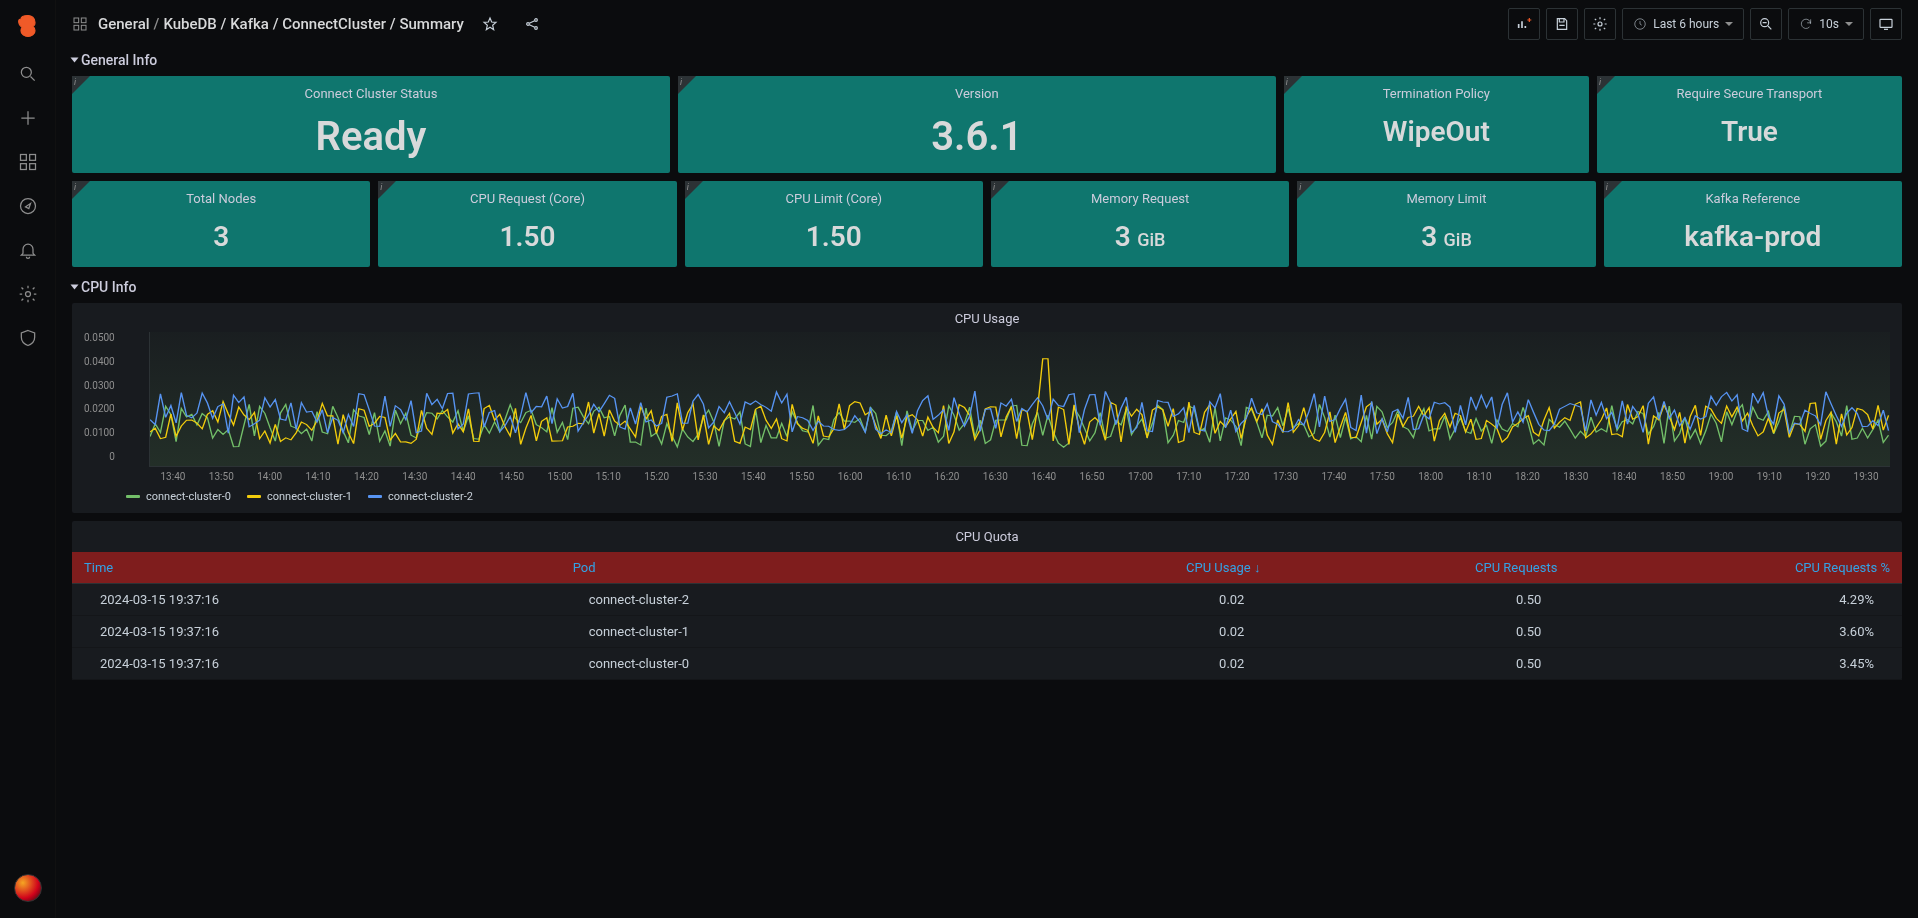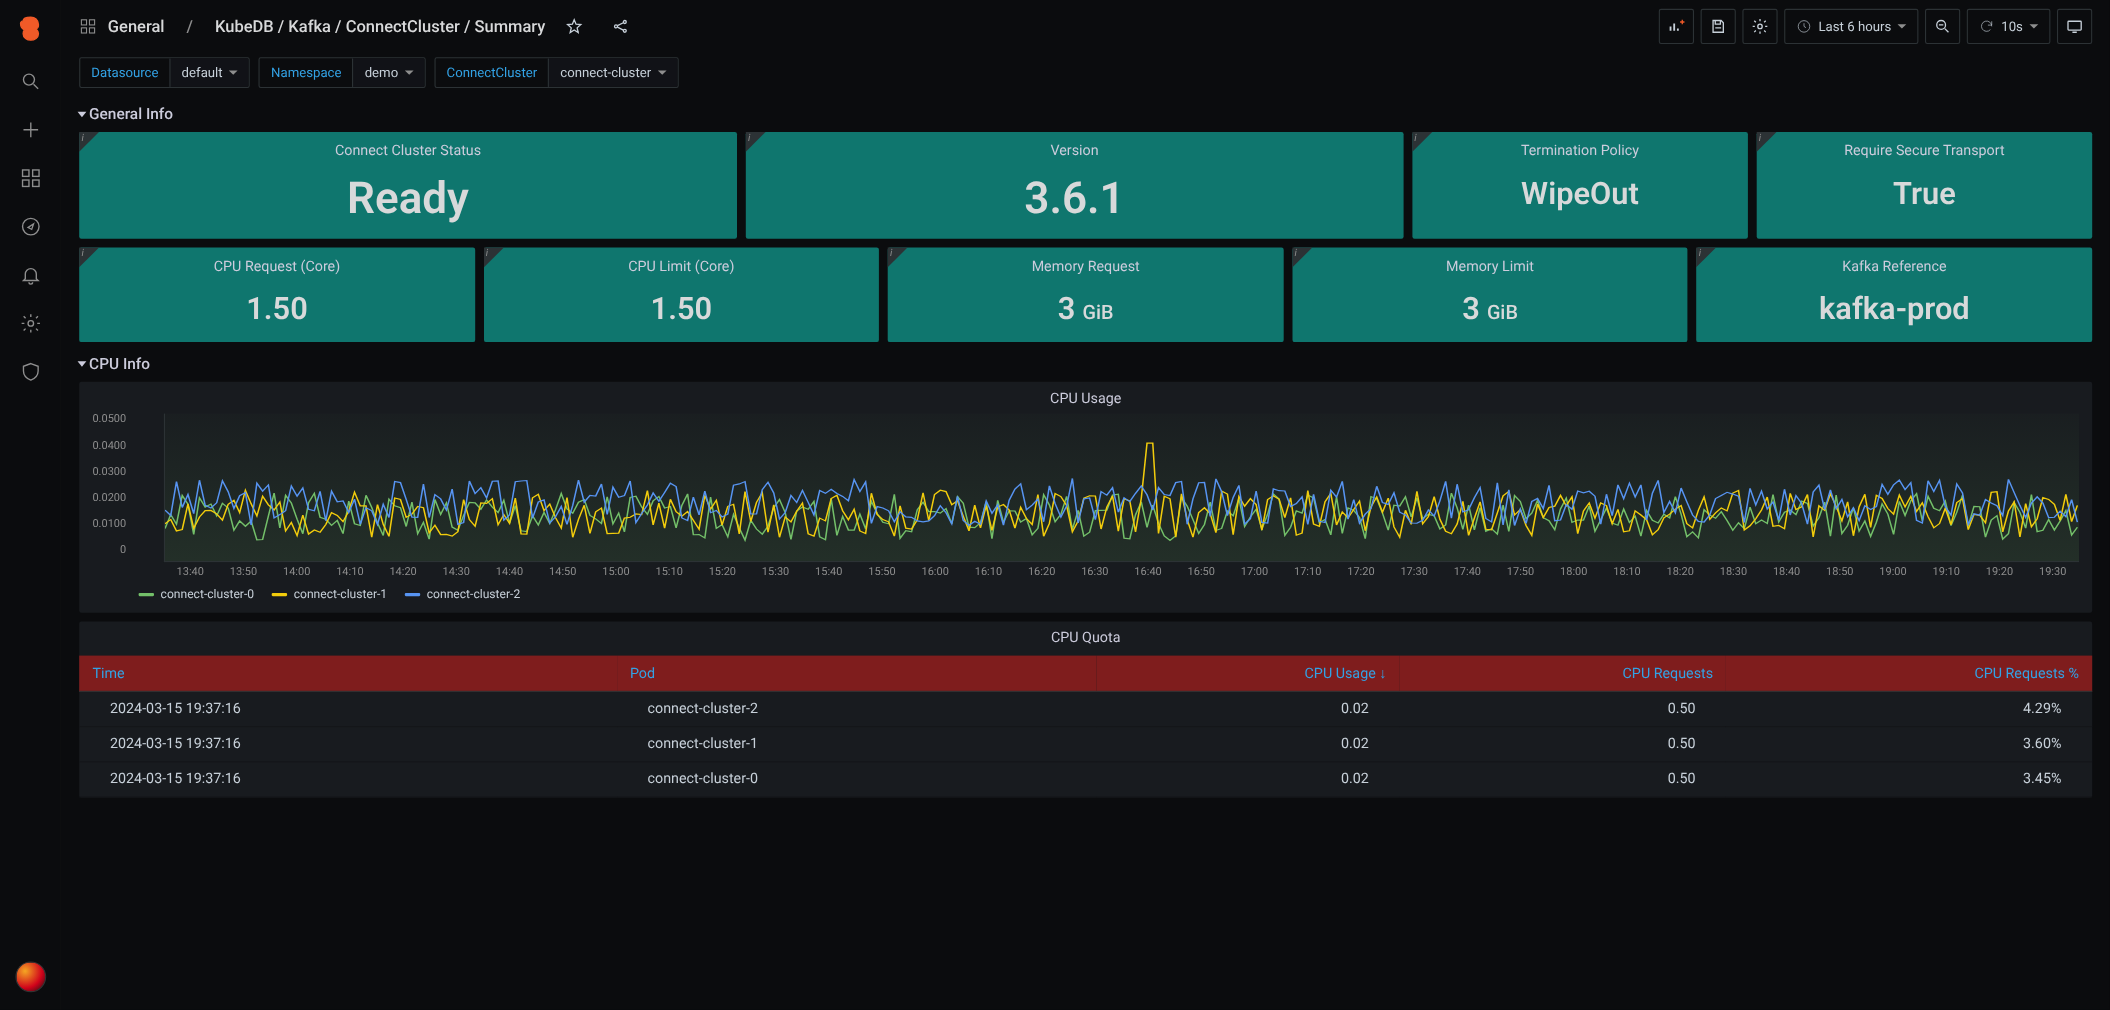--- a/index.html
+++ b/index.html
@@ -16,21 +16,21 @@
 .sidebar-spacer { flex: 1; }
 .avatar { width: 28px; height: 28px; border-radius: 50%; background: radial-gradient(circle at 30% 30%, #f5a623, #d0021b 60%, #111); border: 1px solid #333; margin-bottom: 16px; }
 
 
 .main { flex: 1; display: flex; flex-direction: column; background: #0b0c0e; }
 
 
 .toolbar { height: 48px; display: flex; align-items: center; padding: 0 16px; color: #ccccdc; }
 .toolbar .tb-left { display: flex; align-items: center; gap: 10px; flex: 1; }
 .toolbar .tb-right { display: flex; align-items: center; gap: 6px; }
-.bc { display: flex; align-items: center; gap: 20px; font-size: 15px; font-weight: 500; color: #d8d9da; }
+.bc { display: flex; align-items: center; gap: 4px; font-size: 15px; font-weight: 500; color: #d8d9da; }
 .bc-sep { color: #8e8e8e; }
 .tb-icon { width: 32px; height: 32px; display: flex; align-items: center; justify-content: center; border: 1px solid #2c3235; border-radius: 2px; color: #c7d0d9; cursor: pointer; }
 .tb-icon.no-border { border: none; }
 .tb-icon svg { width: 16px; height: 16px; stroke: currentColor; fill: none; stroke-width: 1.8; }
 .tb-pill { height: 32px; display: flex; align-items: center; gap: 6px; padding: 0 10px; border: 1px solid #2c3235; border-radius: 2px; cursor: pointer; color: #c7d0d9; font-size: 12px; }
 
 
 .vars { display: flex; align-items: center; gap: 8px; padding: 4px 16px 12px; }
 .var-group { display: flex; align-items: center; border: 1px solid #2c3235; border-radius: 2px; overflow: hidden; height: 28px; }
 .var-label { color: #33a2e5; padding: 0 10px; font-size: 12px; }
@@ -202,34 +202,20 @@
         </div>
         <div class="tb-icon">
             <svg viewBox="0 0 24 24">
               <rect x="3" y="5" width="18" height="12" rx="1"></rect>
               <path d="M9 20h6"></path>
             </svg>
           </div>
       </div>
     </div>
 
-    <div class="vars" id="vars">
-        <div class="var-group">
-          <span class="var-label">Datasource</span>
-          <span class="var-value">default<span class="chev-down"></span></span>
-        </div>
-        <div class="var-group">
-          <span class="var-label">Namespace</span>
-          <span class="var-value">demo<span class="chev-down"></span></span>
-        </div>
-        <div class="var-group">
-          <span class="var-label">ConnectCluster</span>
-          <span class="var-value">connect-cluster<span class="chev-down"></span></span>
-        </div>
-      </div>
 
     <div class="content">
 
       <div class="row-section">
         <div class="row-head">
             <span class="chev-side"></span>
             <span>General Info</span>
           </div>
         <div class="panel-row" id="stats1">
             <div class="panel" style="flex: 0 0 calc(33% - 6px);">
@@ -247,20 +233,25 @@
               <div class="panel-title">Termination Policy</div>
               <div class="panel-mid">WipeOut</div>
             </div>
             <div class="panel" style="flex: 0 0 calc(17% - 6px);">
               <div class="corner"></div>
               <div class="panel-title">Require Secure Transport</div>
               <div class="panel-mid">True</div>
             </div>
           </div>
         <div class="panel-row" id="stats2">
+            <div class="panel">
+              <div class="corner"></div>
+              <div class="panel-title">Total Nodes</div>
+              <div class="panel-mid">3</div>
+            </div>
             <div class="panel">
               <div class="corner"></div>
               <div class="panel-title">CPU Request (Core)</div>
               <div class="panel-mid">1.50</div>
             </div>
             <div class="panel">
               <div class="corner"></div>
               <div class="panel-title">CPU Limit (Core)</div>
               <div class="panel-mid">1.50</div>
             </div>

